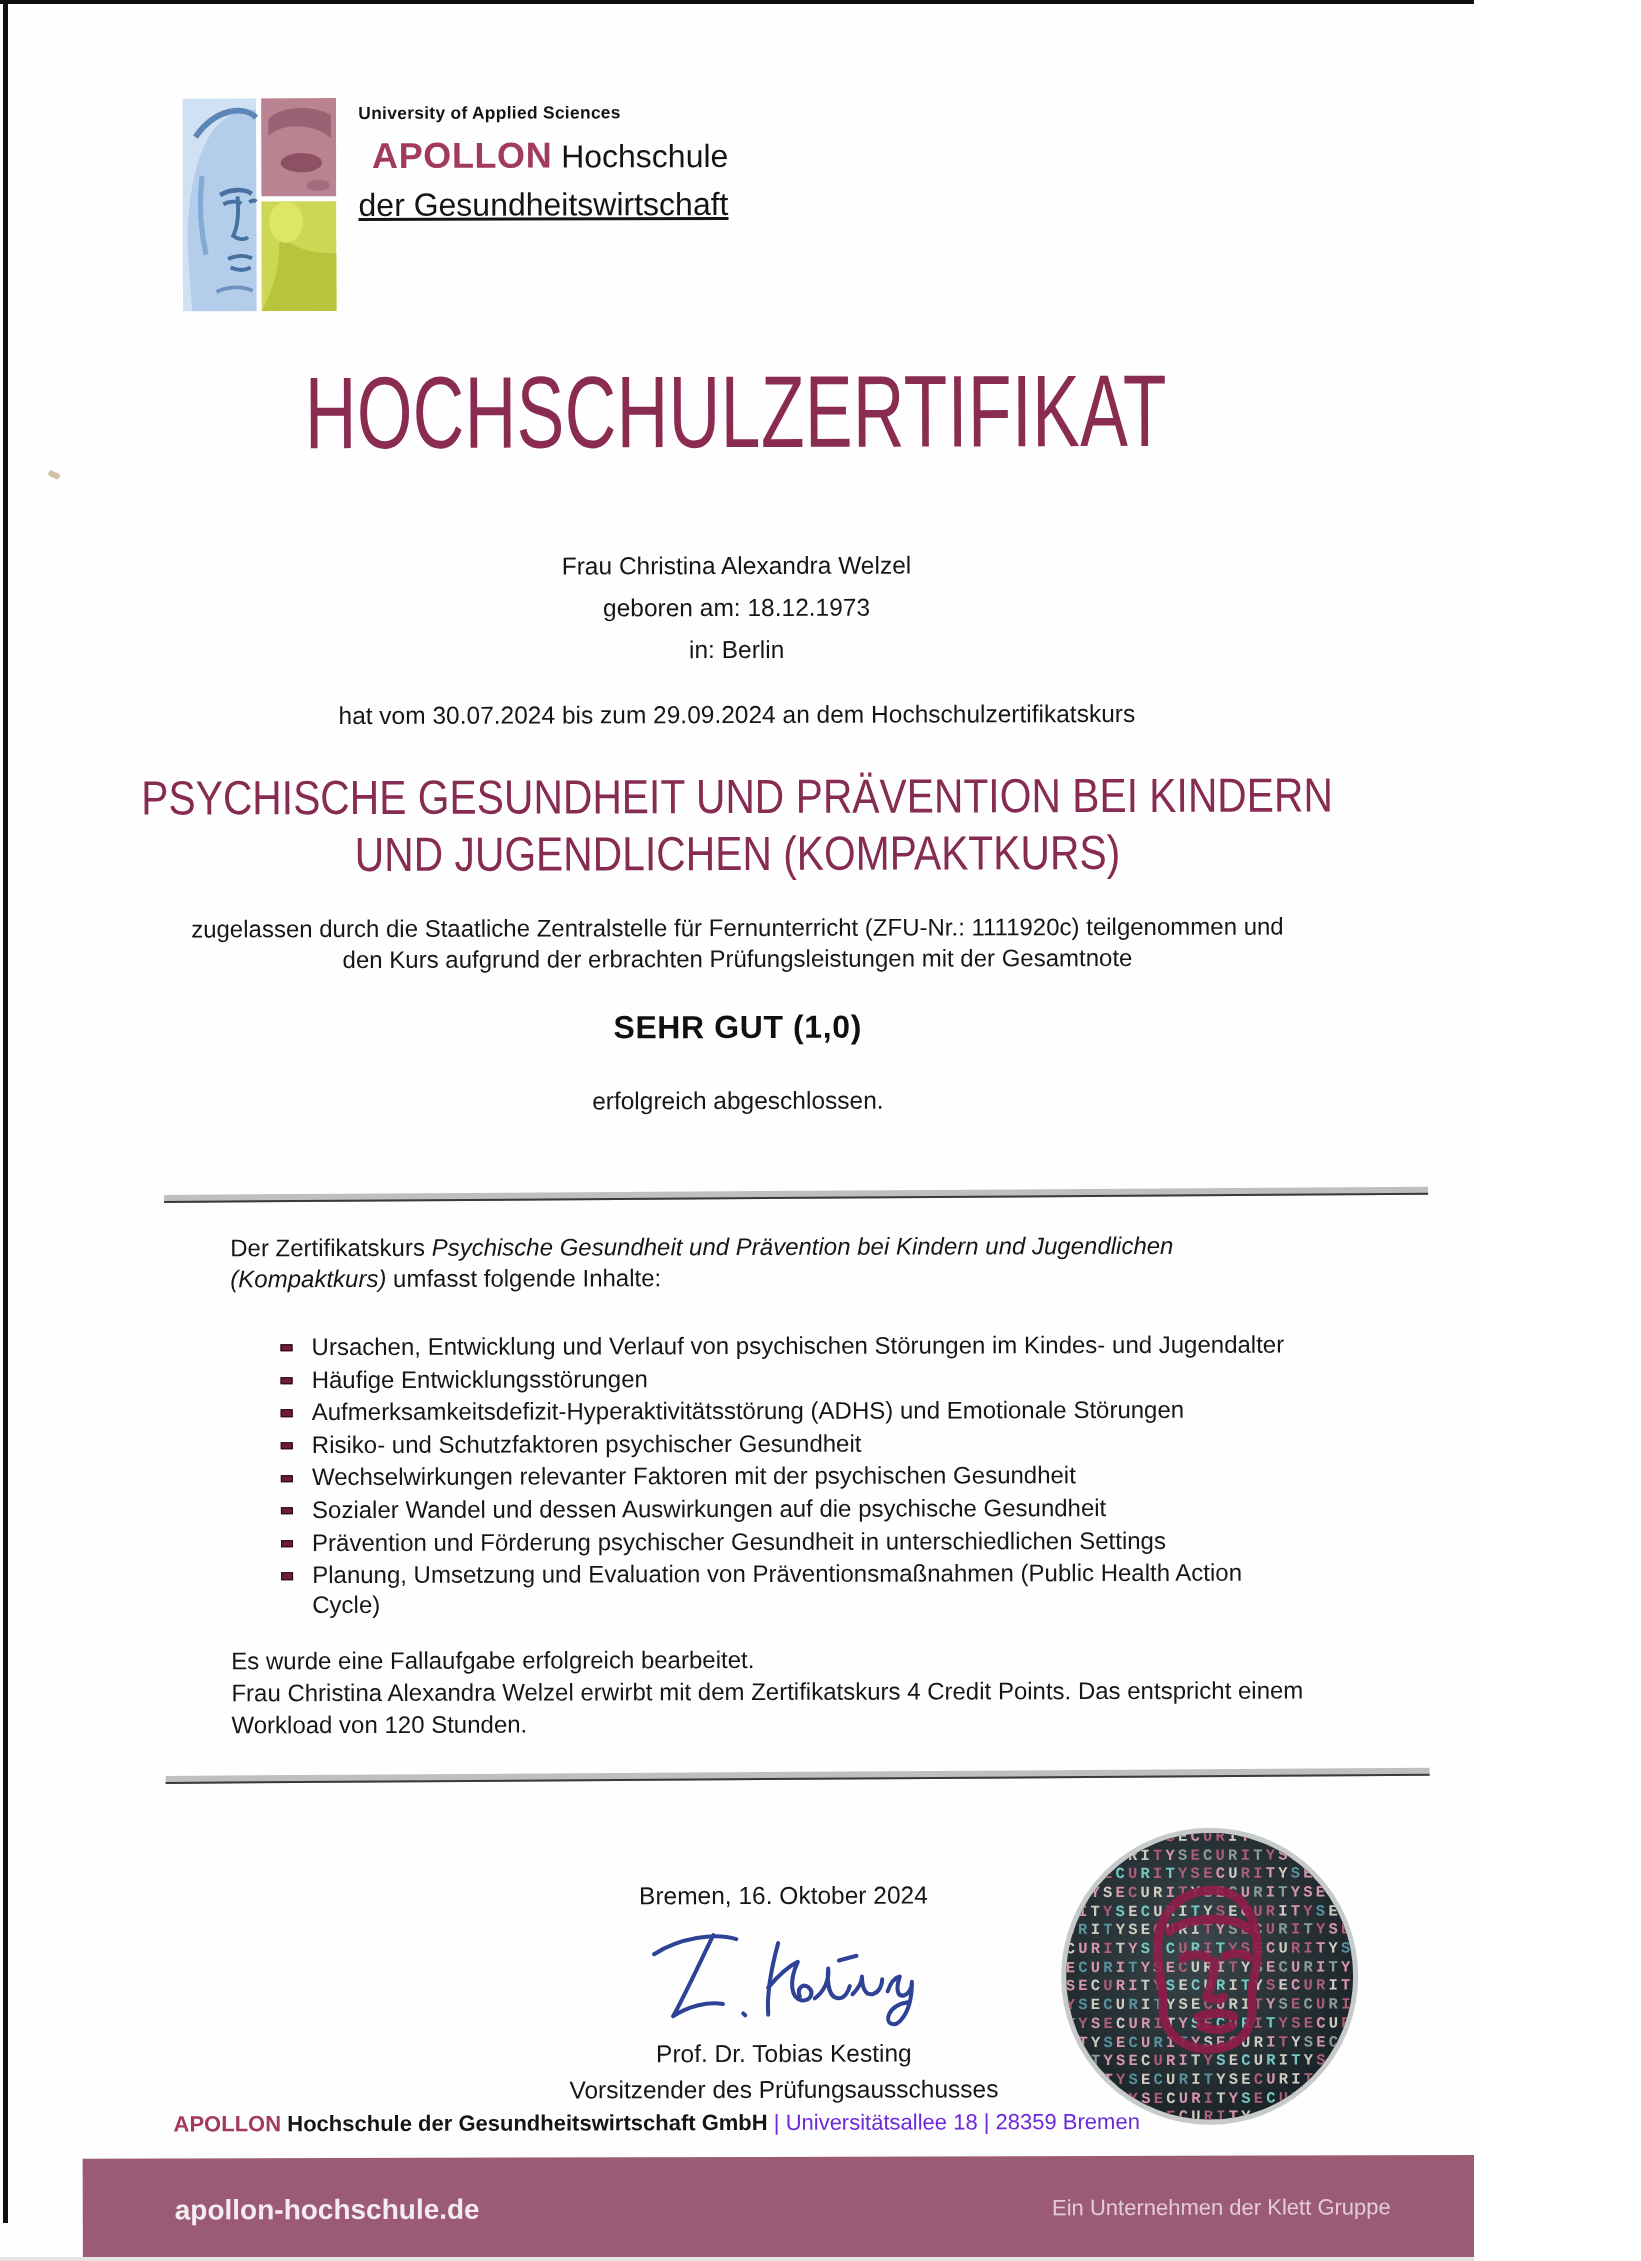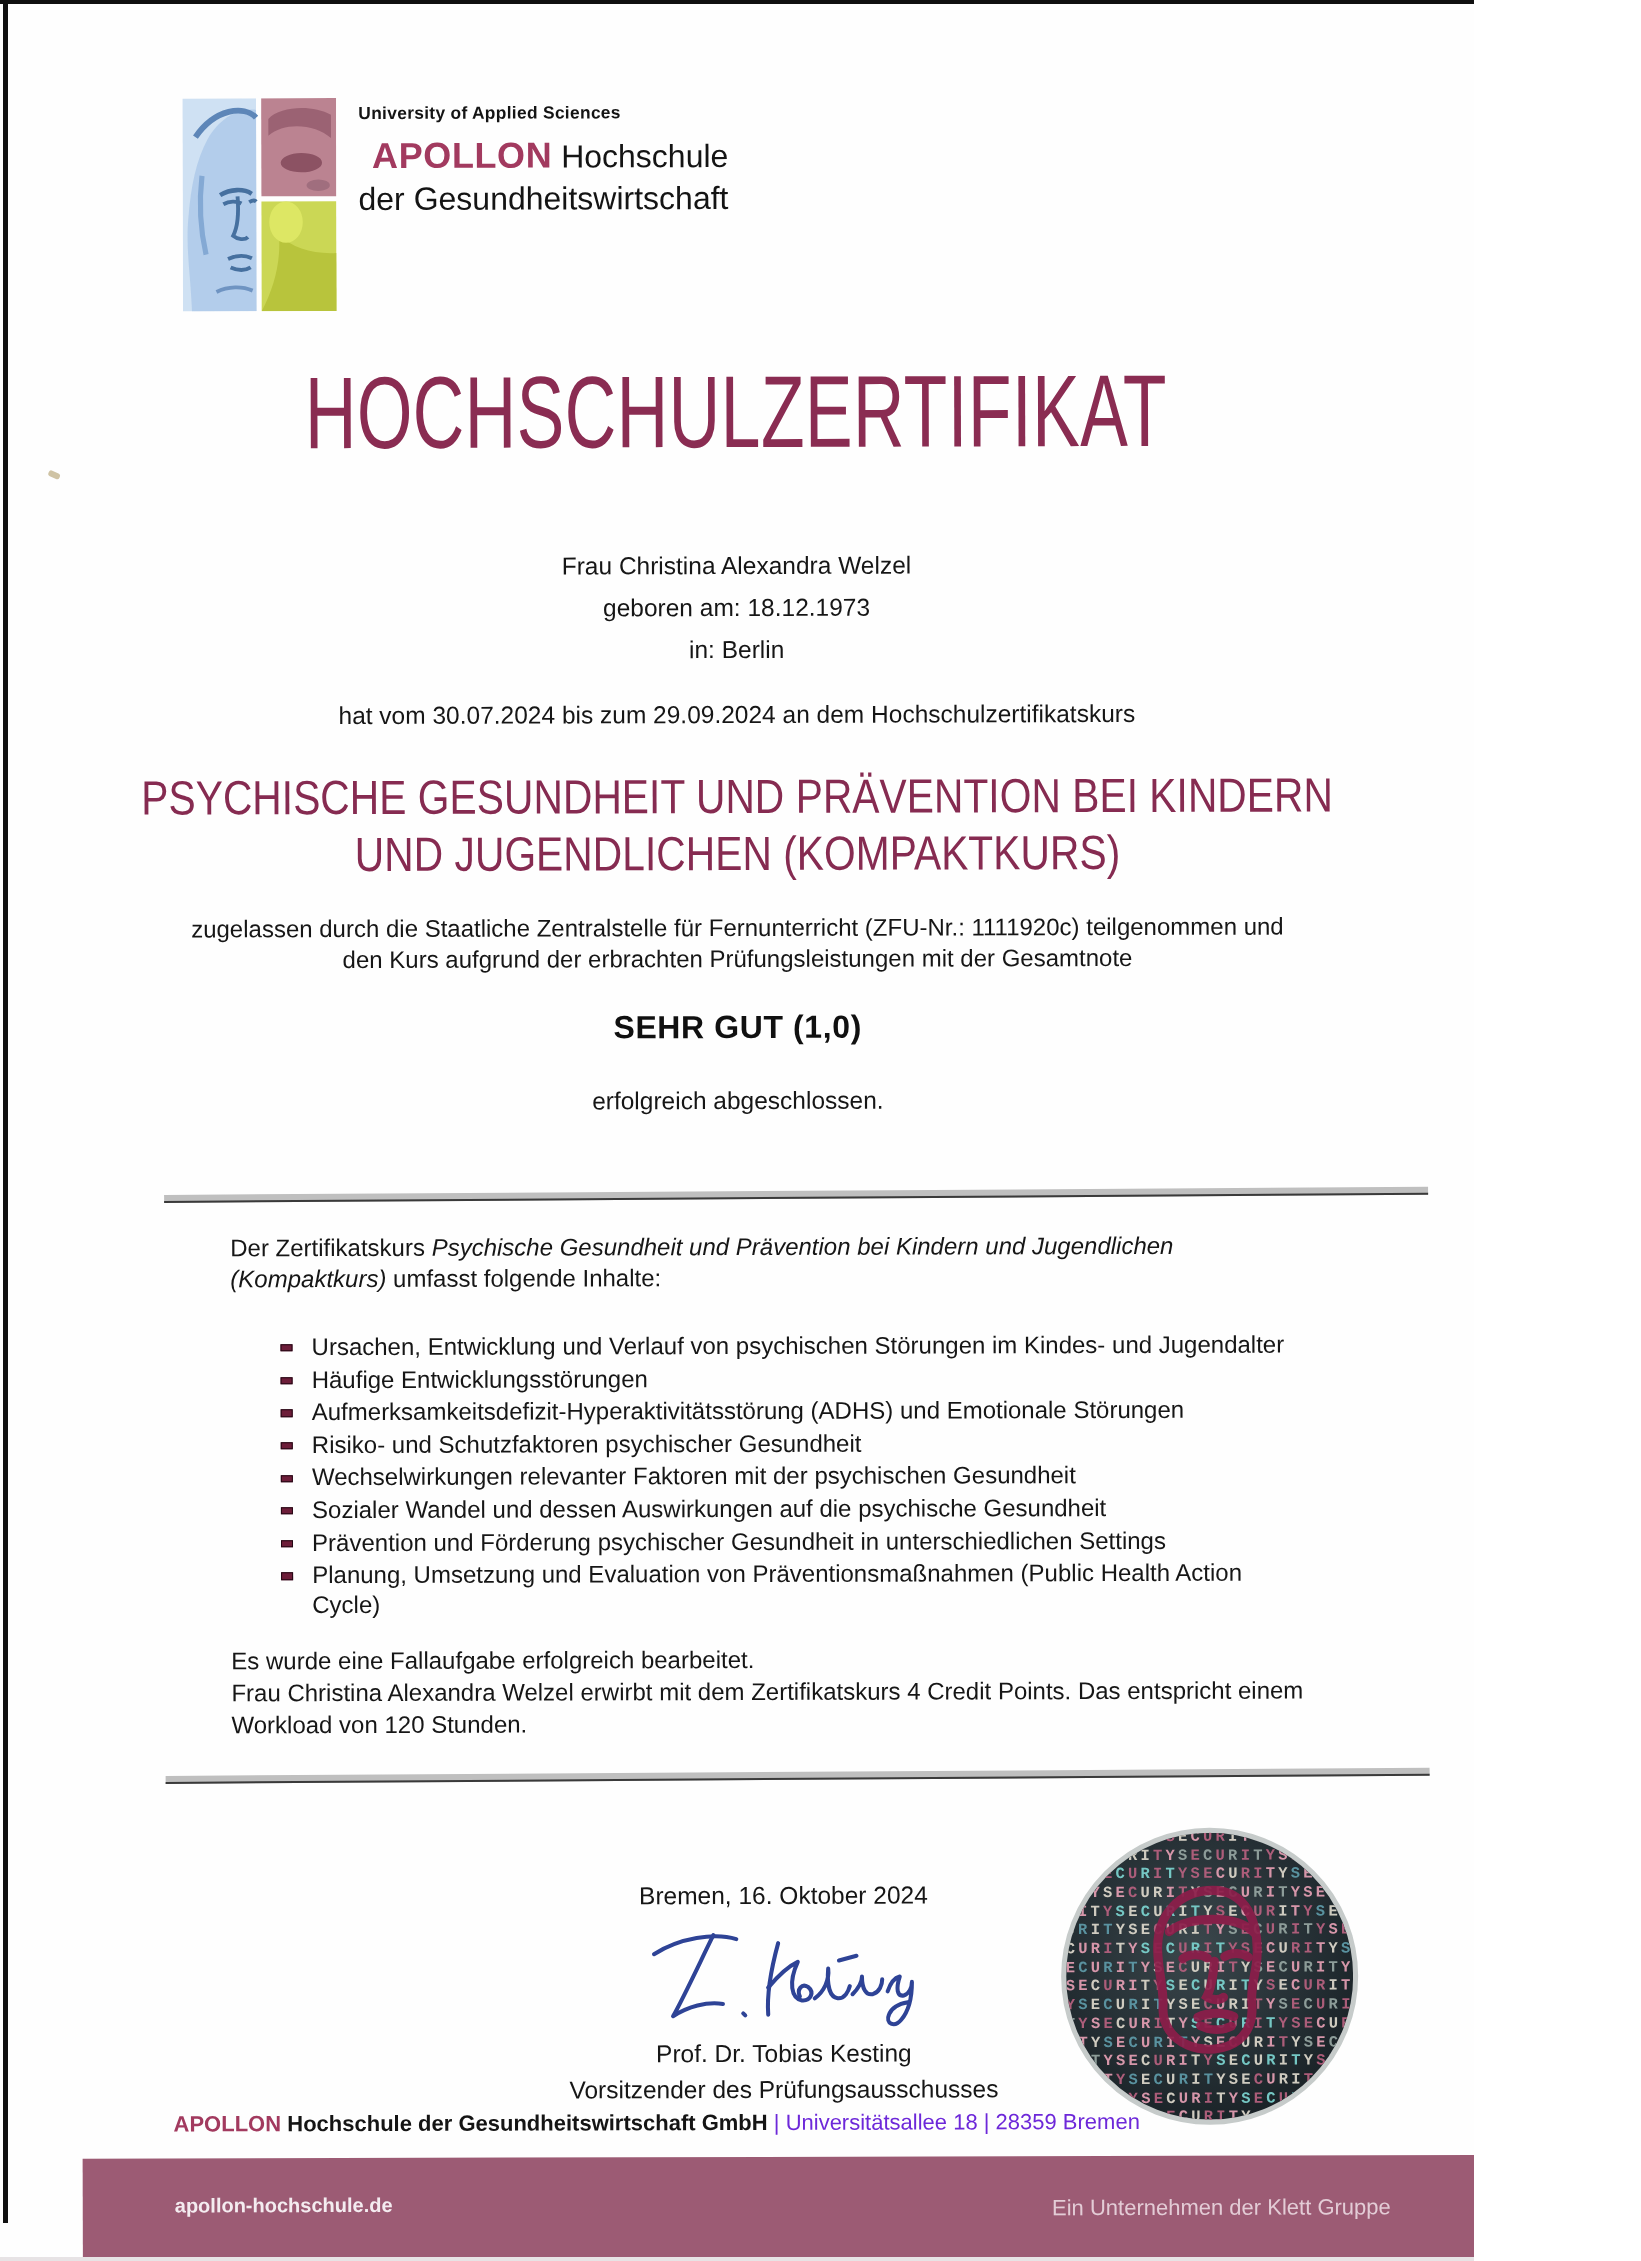--- a/index.html
+++ b/index.html
@@ -15,21 +15,21 @@
   .speck{position:absolute;left:49px;top:470px;width:11.6px;height:5.8px;background:#cfc3a4;border-radius:2.6px;transform:rotate(25deg);}
 
   
   .logo-row{position:absolute;left:184px;top:97px;display:flex;align-items:flex-start;}
   .logo-art{width:154px;height:213px;flex:none;}
   .logo-text{margin-left:22px;padding-top:5.2px;}
   .tagline{font-size:17.4px;font-weight:bold;letter-spacing:0.3px;color:#141414;}
   .brand-line{margin-top:13px;font-size:32px;line-height:37px;white-space:nowrap;text-align:right;}
   .brand{color:#a23a5f;font-weight:bold;font-size:36px;letter-spacing:0.6px;}
   .brand-suffix{color:#141414;}
-  .subline{font-size:32px;line-height:36px;color:#141414;margin-top:5px;}
+  .subline{font-size:32px;line-height:36px;color:#141414;margin-top:11px;text-decoration:underline;}
 
   
   .cline{position:absolute;width:100%;text-align:center;}
   .title{top:361px;}
   .title span{display:inline-block;font-size:102px;line-height:102px;color:#8a2c52;
               transform:scaleX(.70);letter-spacing:0.6px;white-space:nowrap;}
   .l-name{top:552px;font-size:24.5px;}
   .l-born{top:594px;font-size:24.5px;}
   .l-place{top:636px;font-size:24.5px;}
   .l-part{top:701px;font-size:24.5px;}
@@ -71,21 +71,21 @@
   .c0{color:#7ad0cc;} .c1{color:#e09cb0;} .c2{color:#93a39f;} .c3{color:#d9d4c8;}
   .c4{color:#5d98a6;} .c5{color:#b4607e;}
   .seal-face{position:absolute;left:50px;top:37px;width:194px;height:219px;opacity:.92;}
 
   
   .footer-address{position:absolute;left:170px;top:2110px;font-size:22px;white-space:nowrap;}
   .addr-brand{color:#a23a5f;font-weight:bold;}
   .addr-bold{font-weight:bold;color:#141414;}
   .addr-rest{color:#6d28d9;}
   .footer-bar{position:absolute;left:79px;top:2157px;width:1471px;height:105px;background:#9c5b74;}
-  .site{position:absolute;left:92px;top:36px;color:#f4ecf0;font-weight:bold;font-size:20px;}
+  .site{position:absolute;left:92px;top:36px;color:#f4ecf0;font-weight:bold;font-size:28px;}
   .klett{position:absolute;right:163px;top:39px;color:#e3ccd6;font-size:22px;}
   .bar-speck{position:absolute;background:#5a2438;height:3.2px;}
   .form-number{position:absolute;left:1557px;top:2202px;font-size:20px;letter-spacing:1.9px;
         color:#2b2b2b;transform:rotate(-90deg);transform-origin:left top;white-space:nowrap;}
 </style>
 </head>
 <body>
 
 <div class="page">
   <div class="content">

